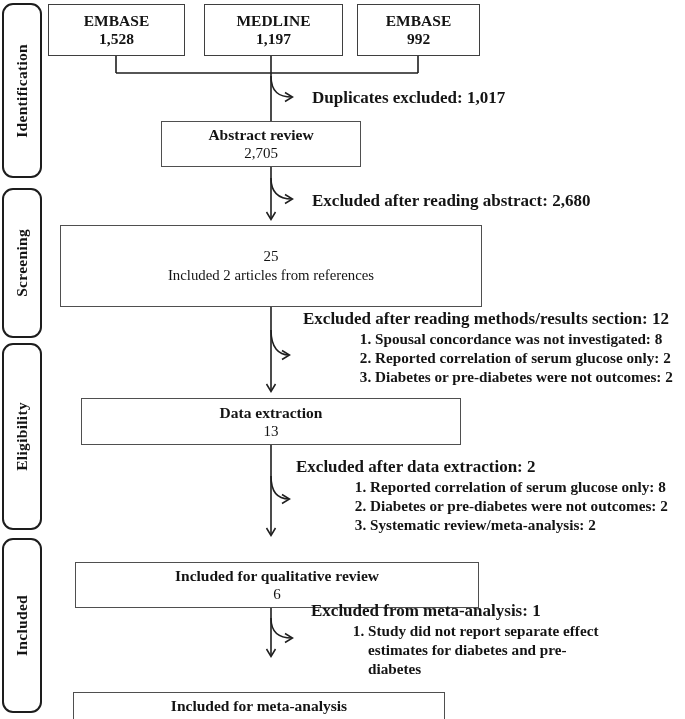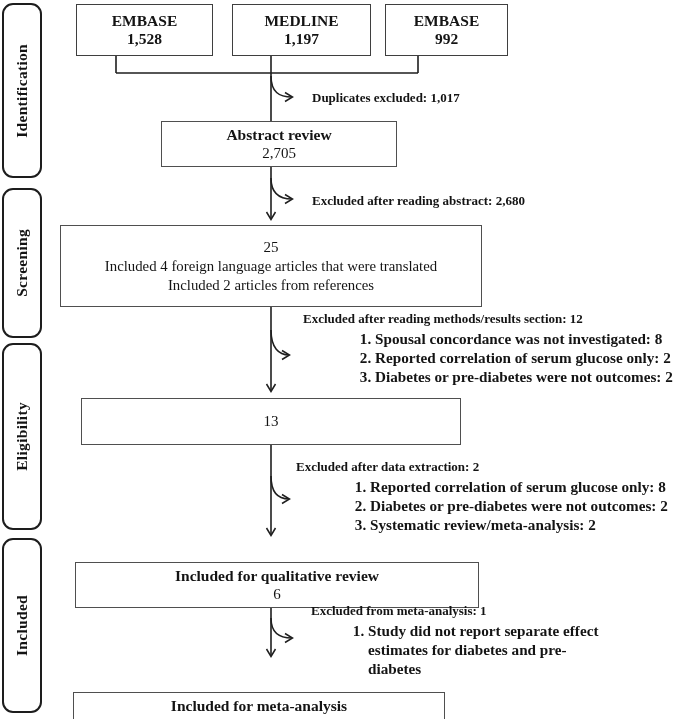--- a/index.html
+++ b/index.html
@@ -32,35 +32,35 @@
     transform: rotate(180deg);
     font-weight: bold; font-size: 15.5px; letter-spacing: .3px;
     white-space: nowrap;
   }
   
   .sbox {
     position: absolute; top: 4px; height: 52px;
     border: 1.6px solid #3f3f3f; box-sizing: border-box;
     display: flex; flex-direction: column; justify-content: center;
     text-align: center; background: #ffffff;
-    font-weight: bold; font-size: 15.5px; line-height: 18px; margin-left: 28px;
+    font-weight: bold; font-size: 15.5px; line-height: 18px;
   }
   
   .fbox {
     position: absolute;
     border: 1.6px solid #4f4f4f; box-sizing: border-box;
     display: flex; flex-direction: column; justify-content: center;
     text-align: center; background: #ffffff;
     font-size: 15px; line-height: 19px;
   }
   .fbox .t { font-weight: bold; font-size: 15.5px; }
   .fbox .n { font-size: 14.8px; }
   
   .excl { position: absolute; font-size: 15.2px; }
-  .excl .et { font-weight: bold; font-size: 13px; line-height: 19px; white-space: nowrap; }
+  .excl .et { font-weight: bold; font-size: 17px; line-height: 19px; white-space: nowrap; }
   .excl ol { margin: 1px 0 0 0; padding: 0; line-height: 19px; }
   .excl ol li { margin: 0; font-weight: bold; }
   .nowrap li { white-space: nowrap; }
 </style>
 </head>
 <body>
 
 <div class="canvas">
 
   <svg class="connectors" viewBox="0 0 685 719" xmlns="http://www.w3.org/2000/svg">
@@ -102,32 +102,32 @@
   </div>
   <div class="sbox" style="left:204px;width:139px">
     <div>MEDLINE</div>
     <div>1,197</div>
   </div>
   <div class="sbox" style="left:357px;width:123px">
     <div>EMBASE</div>
     <div>992</div>
   </div>
 
-  <div class="fbox" style="left:161px;top:121px;width:236px;height:46px">
+  <div class="fbox" style="left:161px;top:121px;width:200px;height:46px">
     <div class="t">Abstract review</div>
     <div>2,705</div>
   </div>
 
   <div class="fbox" style="left:60px;top:225px;width:422px;height:82px">
     <div>25</div>
-    <div class="n">Included 4 foreign language articles that were translated</div>
     <div class="n">Included 2 articles from references</div>
   </div>
 
   <div class="fbox" style="left:81px;top:398px;width:380px;height:47px">
+    <div class="t">Data extraction</div>
     <div>13</div>
   </div>
 
   <div class="fbox" style="left:75px;top:562px;width:404px;height:46px">
     <div class="t">Included for qualitative review</div>
     <div>6</div>
   </div>
 
   <div class="fbox" style="left:73px;top:692px;width:372px;height:46px">
     <div class="t">Included for meta-analysis</div>

